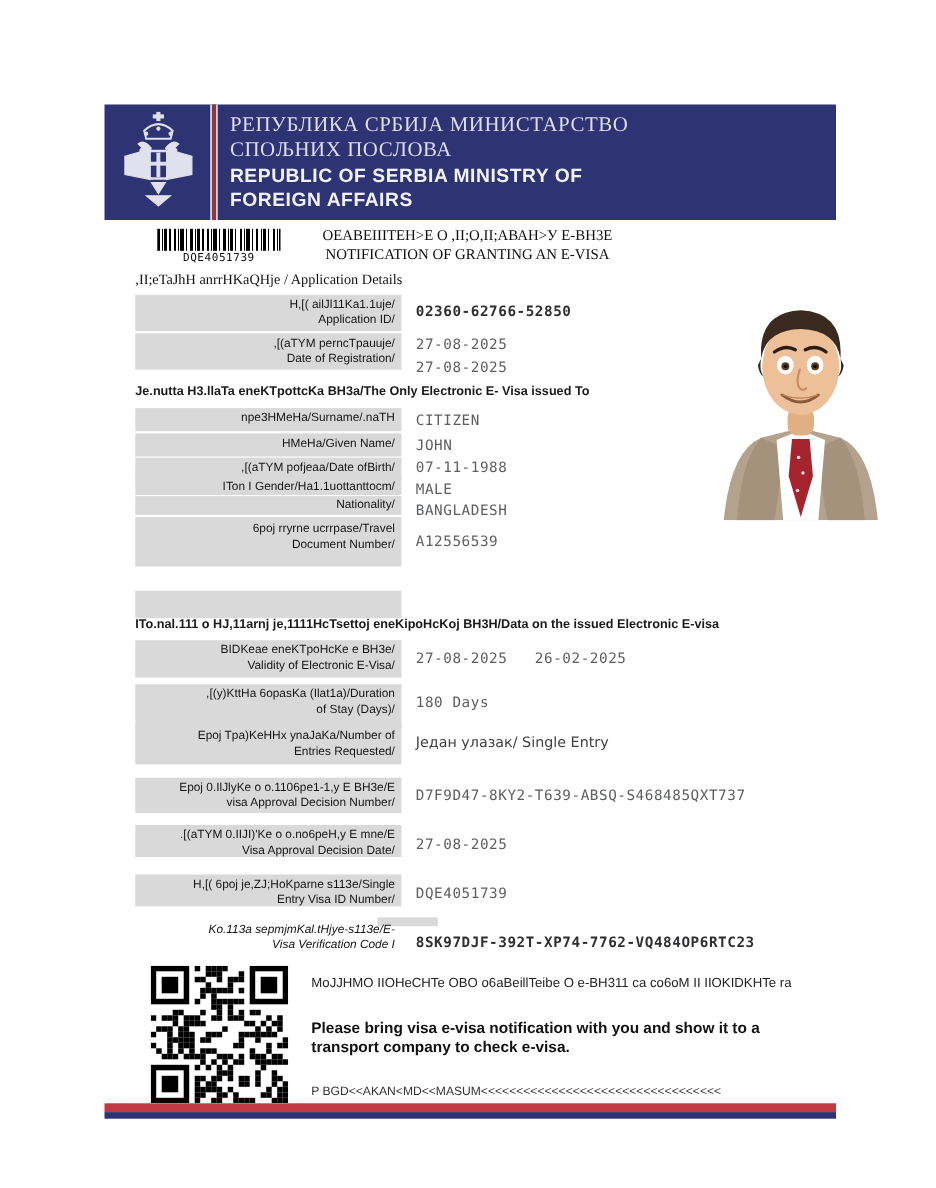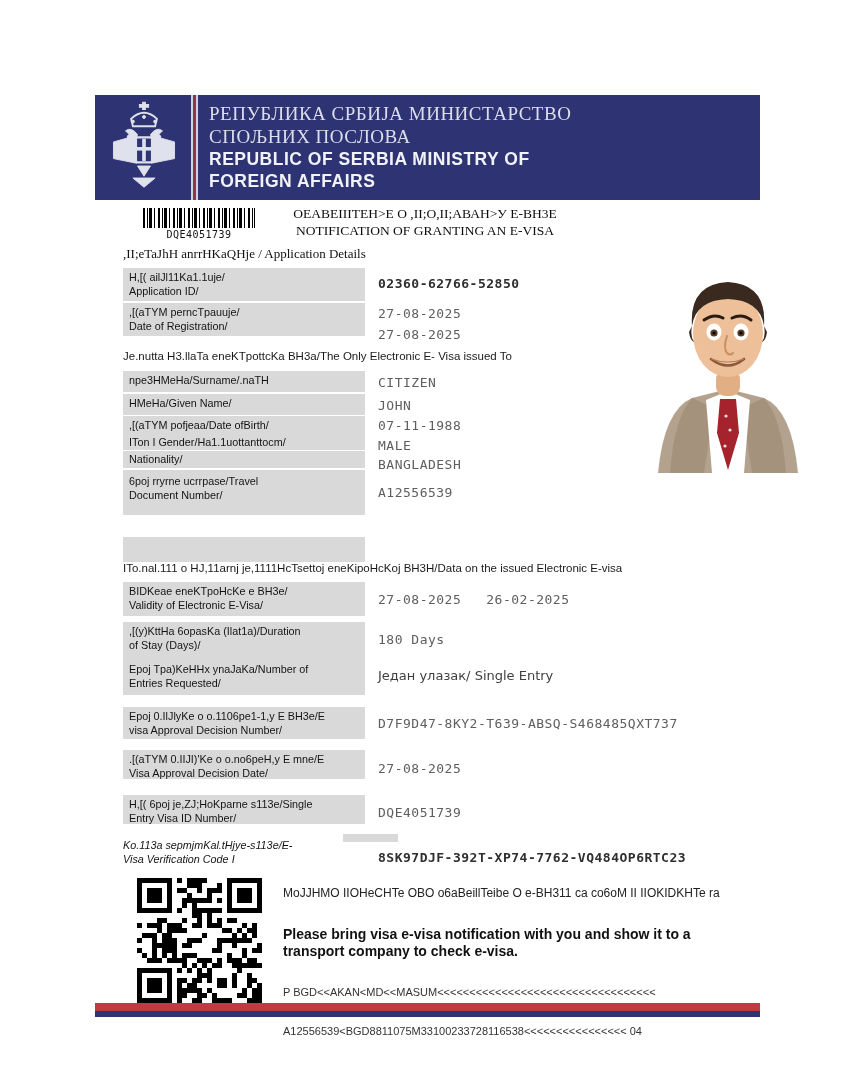--- a/index.html
+++ b/index.html
@@ -17,26 +17,26 @@
   .barcode{position:absolute;left:143px;top:208px;width:112px;}
   .bars{width:112px;height:20px;
         background:repeating-linear-gradient(90deg,#000 0 2px,#fff 2px 4px,#000 4px 5px,#fff 5px 6px,#000 6px 9px,#fff 9px 11px,#000 11px 12px,#fff 12px 15px);}
   .bnum{font-family:"DejaVu Sans Mono",monospace;font-size:10px;letter-spacing:0.5px;color:#111;text-align:center;margin-top:1px;}
   
   .title{position:absolute;left:265px;top:205px;width:320px;text-align:center;
          font-family:"Liberation Serif",serif;font-size:13.5px;line-height:17px;color:#0d0d0d;}
   
   .sec{position:absolute;left:123px;color:#111;}
   .sec-app{top:246px;font-family:"Liberation Serif",serif;font-size:13px;text-align:center;}
-  .sec-sans{font-size:11.5px;color:#1a1a1a;}
+  .sec-sans{font-size:11.5px;color:#1a1a1a;font-weight:bold;}
   
   .row{position:absolute;left:123px;width:637px;}
   .lbl{position:absolute;left:0;top:0;width:242px;background:#d9d9d9;padding:3px 6px;box-sizing:border-box;}
   .lbl.nobg{background:transparent;font-style:italic;}
-  .ll{font-size:10.8px;line-height:13.5px;color:#141414;white-space:nowrap;}
+  .ll{font-size:10.8px;line-height:13.5px;color:#141414;white-space:nowrap;text-align:right;}
   .val{position:absolute;left:255px;font-family:"DejaVu Sans Mono",monospace;font-size:13px;
        color:#5d5e60;letter-spacing:0.5px;white-space:pre;}
   .val.strong{color:#2f2f31;font-weight:bold;}
   .val.sans{font-family:"DejaVu Sans",sans-serif;letter-spacing:0;color:#3f3f41;}
   .grayblock{position:absolute;background:#d9d9d9;}
   
   .photo{position:absolute;left:640px;top:258px;width:175px;height:215px;}
   
   .qr{position:absolute;left:137px;top:878px;width:125px;height:125px;}
   
@@ -465,19 +465,18 @@
 
   <div class="notice-sr">
     <div>MoJJHMO IIOHeCHTe OBO o6aBeillTeibe O e-BH311 ca co6oM II IIOKIDKHTe ra</div>
   </div>
   <div class="notice-en">
     <div>Please bring visa e-visa notification with you and show it to a</div>
     <div>transport company to check e-visa.</div>
   </div>
   <div class="mrz">
     <div>P BGD&lt;&lt;AKAN&lt;MD&lt;&lt;MASUM&lt;&lt;&lt;&lt;&lt;&lt;&lt;&lt;&lt;&lt;&lt;&lt;&lt;&lt;&lt;&lt;&lt;&lt;&lt;&lt;&lt;&lt;&lt;&lt;&lt;&lt;&lt;&lt;&lt;&lt;&lt;&lt;&lt;&lt;</div>
-    <div>A12556539&lt;BGD8811075M33100233728116538&lt;&lt;&lt;&lt;&lt;&lt;&lt;&lt;&lt;&lt;&lt;&lt;&lt;&lt;&lt;&lt; 04</div>
   </div>
 
   <div class="bbar-red"></div>
   <div class="bbar-navy"></div>
 
 </div>
 
 </body></html>

